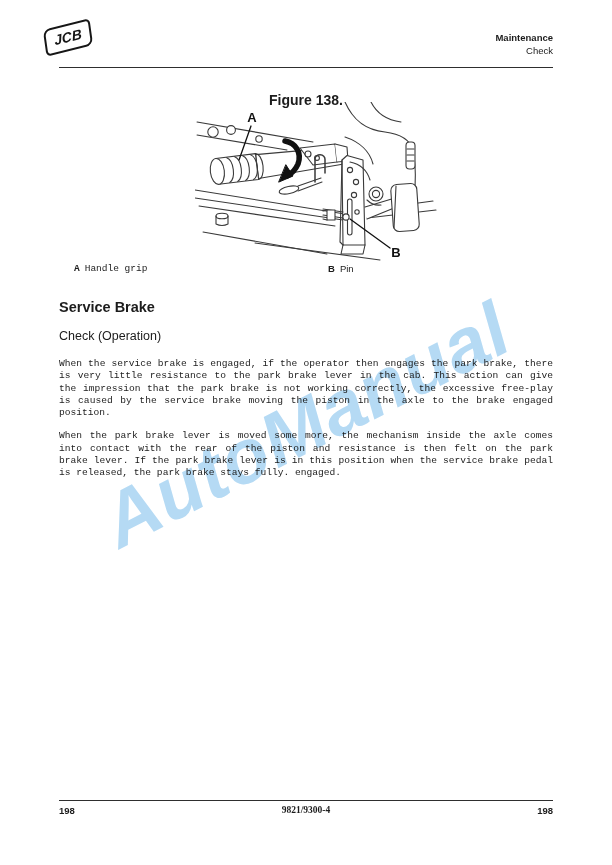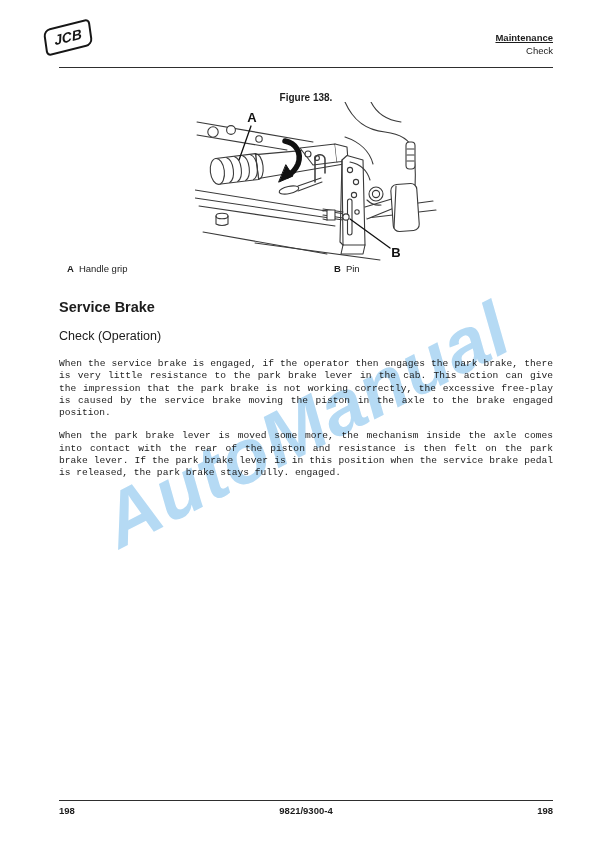--- a/index.html
+++ b/index.html
@@ -36,48 +36,48 @@
     background:#ffffff;
     padding:3px 8px 4px 8px;
     font-weight:bold; font-style:italic;
     font-size:14px; color:#161616;
     z-index:2;
   }
   .header-right {
     position:absolute; right:59px; top:31px;
     text-align:right; font-size:9.5px; line-height:13px; z-index:2;
   }
-  .header-right .h-section { font-weight:bold;text-decoration:underline; }
+  .header-right .h-section { font-weight:bold; }
   .rule { position:absolute; left:59px; right:59px; height:0; border-top:1px solid #2e2e2e; z-index:2; }
   .rule-top { top:67px; }
   .rule-bottom { top:800px; }
   
   .fig-caption {
     position:absolute; left:59px; top:92px; width:494px;
-    text-align:center; font-size:10px; font-weight:bold; z-index:2;
+    text-align:center; font-size:14px; font-weight:bold; z-index:2;
   }
   .figure-wrap { position:absolute; left:195px; top:102px; width:245px; height:160px; z-index:1; }
   .legend-row { position:absolute; left:59px; top:263px; width:494px; font-size:9.5px; z-index:2; }
   .legend-item { position:absolute; top:0; }
-  .legend-item.l-a { left:8px; }
-  .legend-item.l-b { left:275px; }
+  .legend-item.l-a { left:15px;font-family:Liberation Mono, monospace; }
+  .legend-item.l-b { left:269px; }
   .legend-key { font-weight:bold; margin-right:5px; }
   
   .content { position:absolute; left:59px; top:287px; width:494px; z-index:2; }
   .content h1 { font-size:14.5px; margin:12px 0 14px 0; font-weight:bold; }
   .content h2 { font-size:12.5px; margin:0 0 15px 0; font-weight:normal; }
   .content h3 { font-size:10.5px; margin:0 0 10px 0; font-weight:bold; }
   .content p {
     font-size:9.6px; line-height:12.3px;
     text-align:justify; margin:0 0 11px 0;font-family:Liberation Mono, monospace;
   }
   
   .footer-text { position:absolute; left:59px; right:59px; top:805px; font-size:9.5px; font-weight:bold; z-index:2; }
   .footer-text .f-left { position:absolute; left:0; }
-  .footer-text .f-center { position:absolute; left:0; right:0; text-align:center; }
+  .footer-text .f-center { position:absolute; left:0; right:0; text-align:center;font-family:Liberation Serif, serif; }
   .footer-text .f-right { position:absolute; right:0; }
   
   .fig-svg path, .fig-svg line, .fig-svg ellipse, .fig-svg circle, .fig-svg rect, .fig-svg polyline {
     vector-effect:non-scaling-stroke;
   }
 </style>
 </head>
 <body>
 
 <div class="page">

